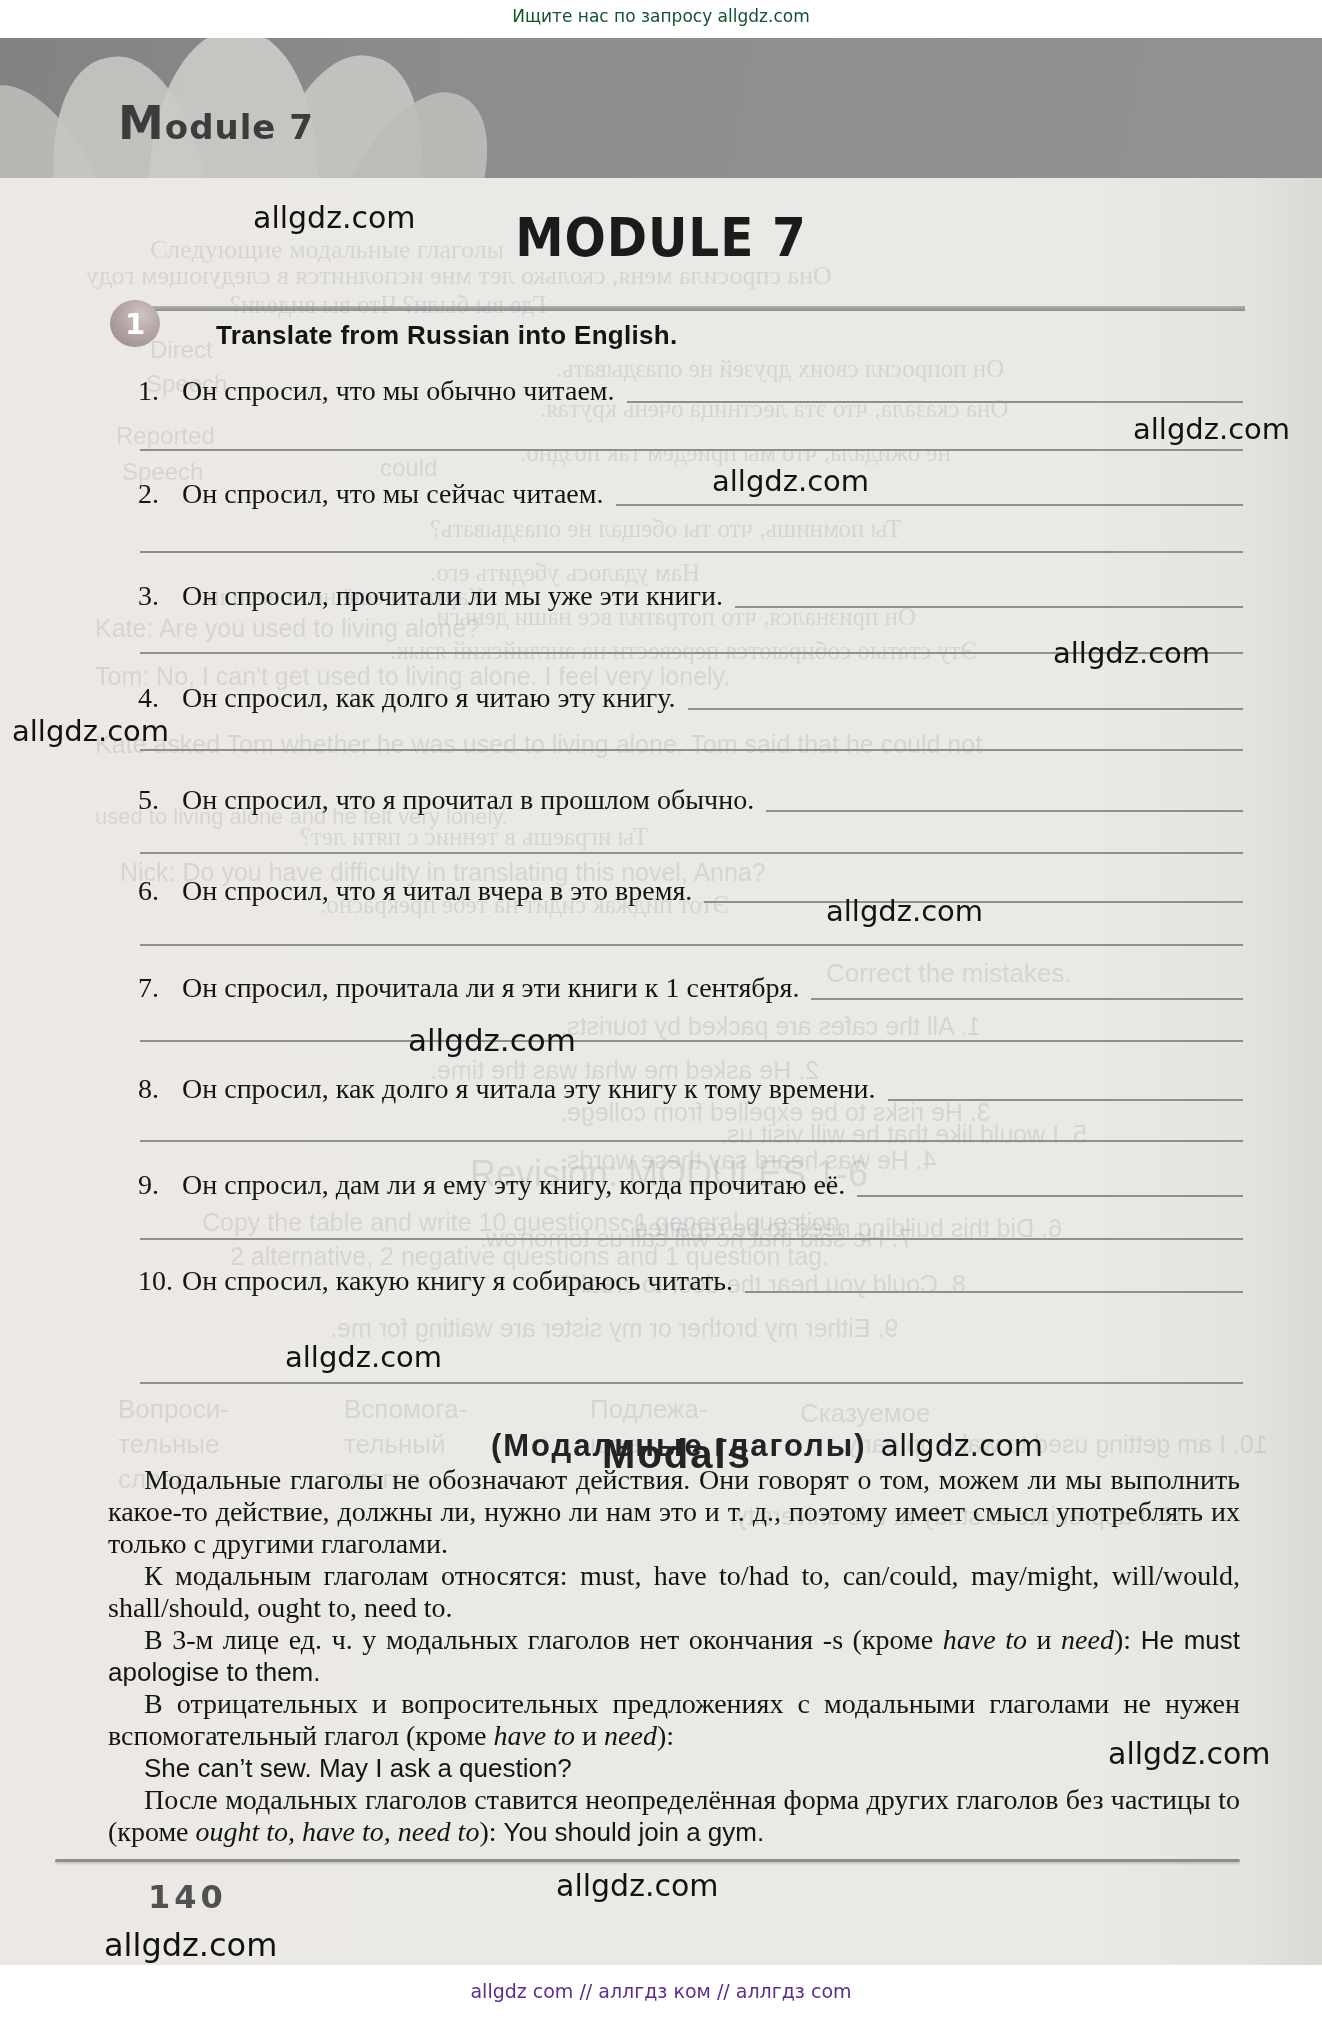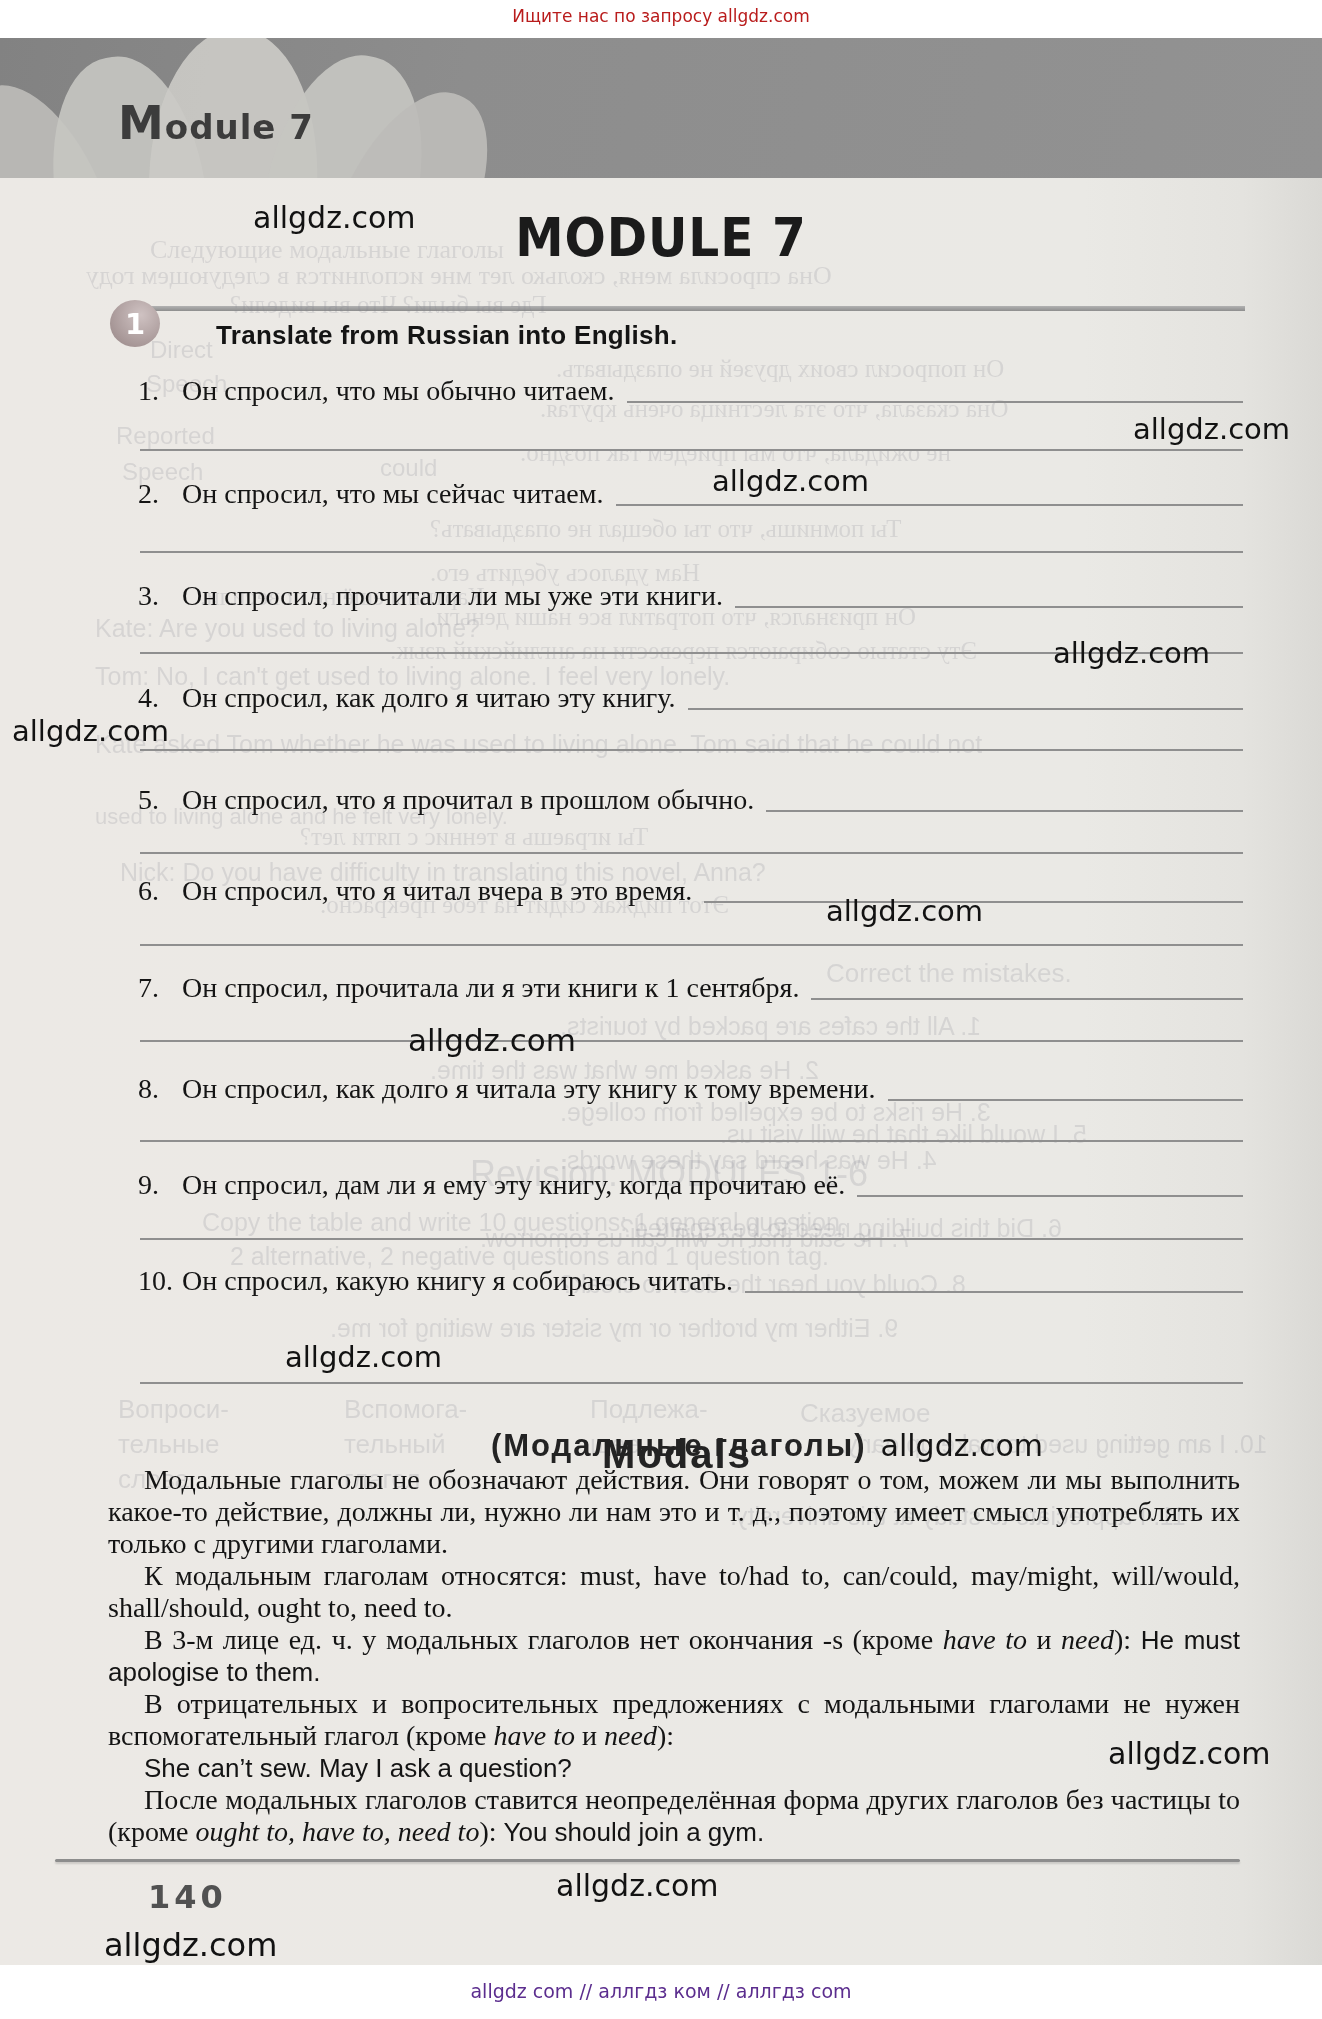--- a/index.html
+++ b/index.html
@@ -1,20 +1,20 @@
 <!DOCTYPE html>
 <html><head>
 <meta charset="utf-8">
 <style>
   html,body{margin:0;padding:0;background:#ffffff;}
   .page{position:relative;width:1322px;height:2019px;overflow:hidden;background:#ffffff;font-family:"Liberation Serif","DejaVu Serif",serif;}
 
   
   .top-strip{position:absolute;left:0;top:0;width:100%;height:38px;background:#ffffff;}
-  .green-note{position:absolute;left:0;right:0;top:6px;text-align:center;font-family:"DejaVu Sans",sans-serif;font-size:17px;color:#b91c1c;}
+  .green-note{position:absolute;left:0;right:0;top:6px;text-align:center;font-family:"DejaVu Sans",sans-serif;font-size:17px;color:#14532d;}
 
   
   .band{position:absolute;left:0;top:38px;width:100%;height:140px;background:linear-gradient(100deg,#828282 0%,#8d8d8d 35%,#929292 100%);overflow:hidden;}
   .petal{position:absolute;background:#c6c5c1;opacity:.92;border-radius:48% 48% 46% 46% / 60% 60% 40% 40%;}
   .petal.p1{left:-34px;top:42px;width:128px;height:210px;transform:rotate(-24deg);background:#bdbcb8;}
   .petal.p2{left:52px;top:18px;width:150px;height:230px;transform:rotate(-9deg);}
   .petal.p3{left:150px;top:-8px;width:168px;height:250px;transform:rotate(2deg);background:#cbcac6;}
   .petal.p4{left:272px;top:16px;width:150px;height:230px;transform:rotate(13deg);}
   .petal.p5{left:352px;top:48px;width:128px;height:210px;transform:rotate(26deg);background:#bdbcb8;}
   .band-label{position:absolute;left:118px;top:58px;font-family:"DejaVu Sans",sans-serif;font-weight:bold;font-size:34px;color:#3c3c3c;letter-spacing:1px;}

